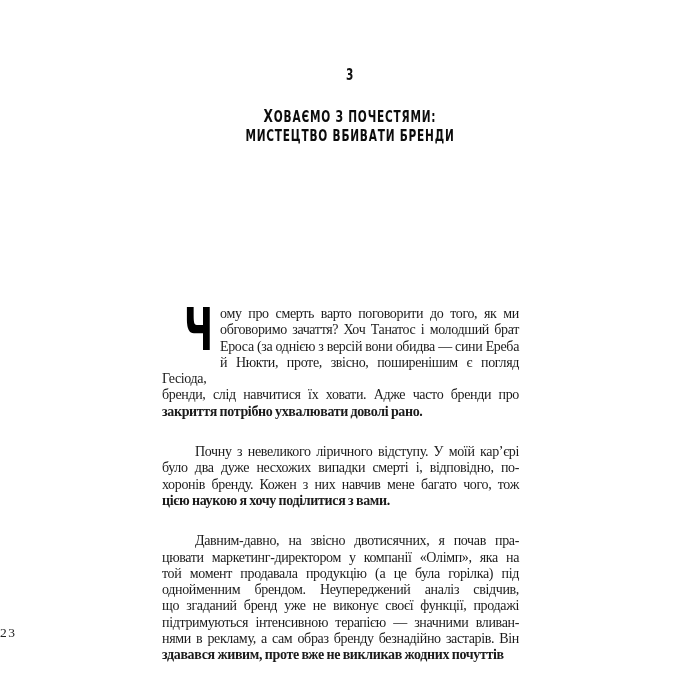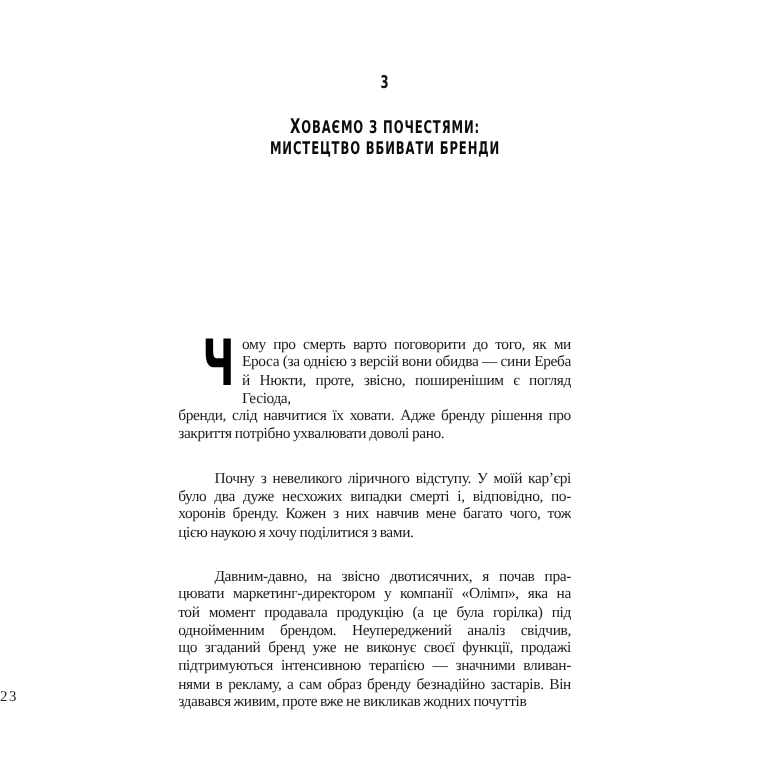--- a/index.html
+++ b/index.html
@@ -62,20 +62,21 @@
     letter-spacing: -0.35px;
     word-spacing: -0.5px;
     color: #1b1b1b;
   }
   .line {
     text-align: justify;
     text-align-last: justify;
   }
   .line.last {
     text-align-last: left;
+    font-weight: bold;
   }
   .line.indent {
     text-indent: 33px;
     margin-top: 24px;
   }
 
   
   .dropcap {
     float: left;
     width: 30px;
@@ -115,23 +116,24 @@
 
   <div class="chapter-title">
     <div class="title-line title-line-1">Ховаємо з почестями:</div>
     <div class="title-line">мистецтво вбивати бренди</div>
   </div>
 
   <div class="body-text" id="body-text">
     <span class="dropcap">Ч</span>
 
   <div class="line">ому про смерть варто поговорити до того, як ми</div>
+      <div class="line">обговоримо зачаття? Хоч Танатос і молодший брат</div>
       <div class="line">Ероса (за однією з версій вони обидва — сини Ереба</div>
       <div class="line">й Нюкти, проте, звісно, поширенішим є погляд Гесіода,</div>
-      <div class="line">бренди, слід навчитися їх ховати. Адже бренду рішення про</div>
+      <div class="line">бренди, слід навчитися їх ховати. Адже часто бренди про</div>
       <div class="line last">закриття потрібно ухвалювати доволі рано.</div>
       <div class="line indent">Почну з невеликого ліричного відступу. У моїй кар’єрі</div>
       <div class="line">було два дуже несхожих випадки смерті і, відповідно, по-</div>
       <div class="line">хоронів бренду. Кожен з них навчив мене багато чого, тож</div>
       <div class="line last">цією наукою я хочу поділитися з вами.</div>
       <div class="line indent">Давним-давно, на звісно двотисячних, я почав пра-</div>
       <div class="line">цювати маркетинг-директором у компанії «Олімп», яка на</div>
       <div class="line">той момент продавала продукцію (а це була горілка) під</div>
       <div class="line">однойменним брендом. Неупереджений аналіз свідчив,</div>
       <div class="line">що згаданий бренд уже не виконує своєї функції, продажі</div>

